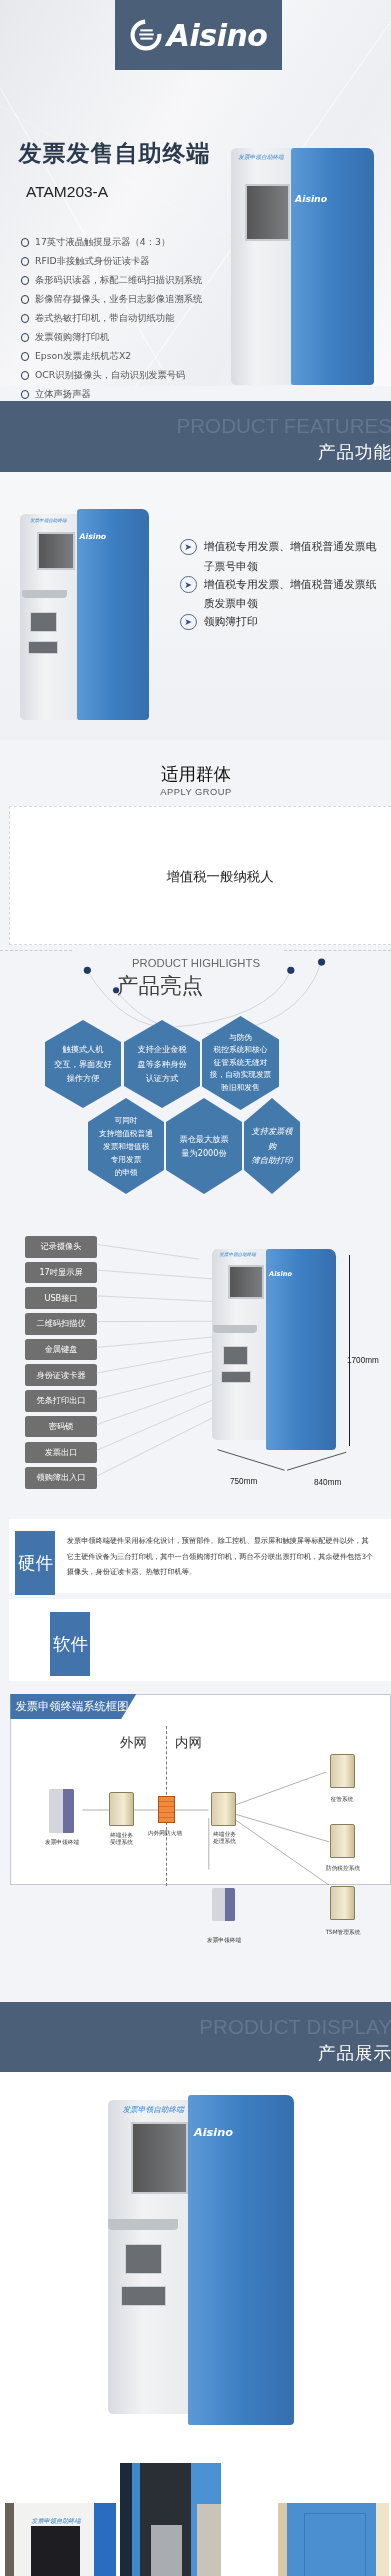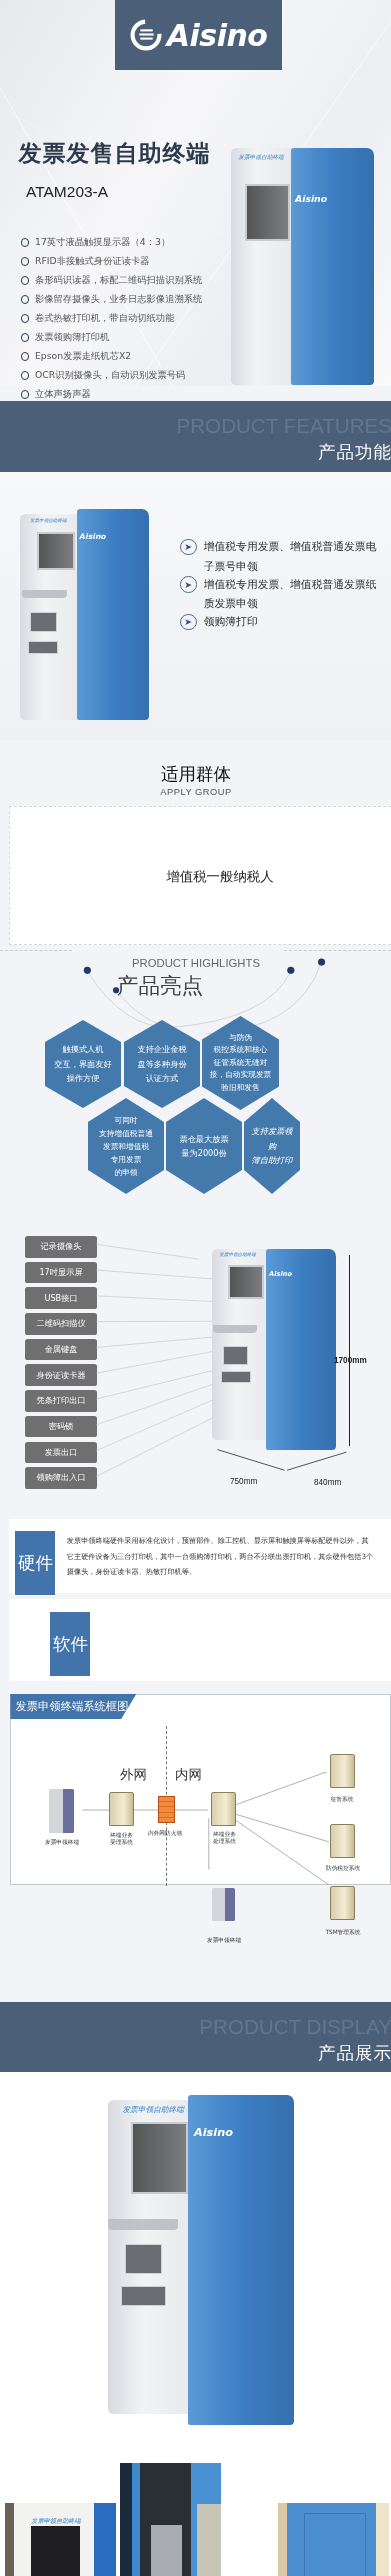--- a/index.html
+++ b/index.html
@@ -50,21 +50,21 @@
 .comp{width:72px;height:21.6px;background:#6f6f70;border-radius:2.6px;color:#fff;font-size:8.2px;display:flex;align-items:center;justify-content:center;margin-bottom:4.1px;}
 #dim-h{left:349px;top:1255px;height:191px;border-left:1px solid #222;}
 .dim-label{position:absolute;font-family:"Liberation Sans",sans-serif;font-size:8.2px;color:#222;}
 
 .hs-card{left:8.8px;width:392px;background:#fff;}
 .hs-tag{position:absolute;left:6.7px;width:40px;background:#4273aa;color:#fff;font-size:17.5px;display:flex;align-items:center;justify-content:center;}
 .hs-text{position:absolute;left:58px;width:309px;font-size:7.2px;color:#333;line-height:15.5px;}
 
 #diagram{left:10.3px;top:1694px;width:381px;height:191px;background:#fff;border:0.5px solid #c3c8d0;}
 #diag-head{left:10.3px;top:1694px;width:126px;height:25px;background:#4273aa;color:#fff;font-size:11.3px;display:flex;align-items:center;padding-left:5.2px;clip-path:polygon(0 0,100% 0,88% 100%,0 100%);}
-.net-label{position:absolute;font-family:"DejaVu Serif","Liberation Serif",serif;font-size:13.4px;color:#333;margin-top:32px;}
+.net-label{position:absolute;font-family:"DejaVu Serif","Liberation Serif",serif;font-size:13.4px;color:#333;}
 .server{position:absolute;width:25px;height:34px;background:linear-gradient(90deg,#d9cfae,#f4ecd2 60%,#c9bd95);border:0.5px solid #8a7d5c;border-radius:2.1px 2.1px 1px 1px;}
 .node-label{position:absolute;font-size:5.7px;color:#333;text-align:center;line-height:7.2px;}
 .firewall{position:absolute;width:16.5px;height:27px;background:repeating-linear-gradient(0deg,#f08a3c 0 4.1px,#e06a20 4.1px 5.2px);border:0.5px solid #b54d10;}
 .mini-kiosk{position:absolute;width:25px;height:44px;background:linear-gradient(90deg,#d4d6dc 0 55%,#6c6f9e 55% 100%);border-radius:1.5px;}
 
 .photo{position:absolute;overflow:hidden;}
 </style>
 </head>
 <body>
 
@@ -230,21 +230,21 @@
   <div class="k-white" style="left:0;top:0;width:58px;height:191px;"></div>
   <div class="k-label" style="left:7.2px;top:3.1px;font-size:4.6px;">发票申领自助终端</div>
   <div class="k-screen" style="left:15.5px;top:15.5px;width:36px;height:34px;"></div>
   <div class="k-shelf" style="left:1px;top:76px;width:44px;height:8.2px;"></div>
   <div class="k-slot" style="left:11.3px;top:97px;width:25px;height:18.5px;"></div>
   <div class="k-slot" style="left:9.3px;top:122px;width:30px;height:12.4px;"></div>
   <div class="k-blue" style="left:54px;top:0;width:70px;height:201px;"></div>
   <div class="k-brand" style="left:57px;top:20.6px;font-size:6.7px;">Aisino</div>
 </div>
 <div id="dim-h" class="abs"></div>
-<div class="dim-label" style="left:334px;top:1356px;font-weight:bold;">1700mm</div>
+<div class="dim-label" style="left:347px;top:1356px;">1700mm</div>
 <svg class="abs" style="left:215px;top:1447px;" width="139" height="31" viewBox="0 0 270 60">
   <line x1="5" y1="5" x2="135" y2="45" stroke="#222" stroke-width="1.5"></line>
   <line x1="140" y1="45" x2="255" y2="10" stroke="#222" stroke-width="1.5"></line>
 </svg>
 <div class="dim-label" style="left:230px;top:1477px;">750mm</div>
 <div class="dim-label" style="left:314px;top:1478px;">840mm</div>
 
 <div class="hs-card abs" style="top:1519px;height:74px;">
   <div class="hs-tag" style="top:12.4px;height:64px;">硬件</div>
   <div class="hs-text" style="top:14.4px;">发票申领终端硬件采用标准化设计，预留部件。除工控机、显示屏和触摸屏等标配硬件以外，其它主硬件设备为三台打印机，其中一台领购簿打印机，两台不分联出票打印机，其余硬件包括3个摄像头，身份证读卡器、热敏打印机等。</div>

